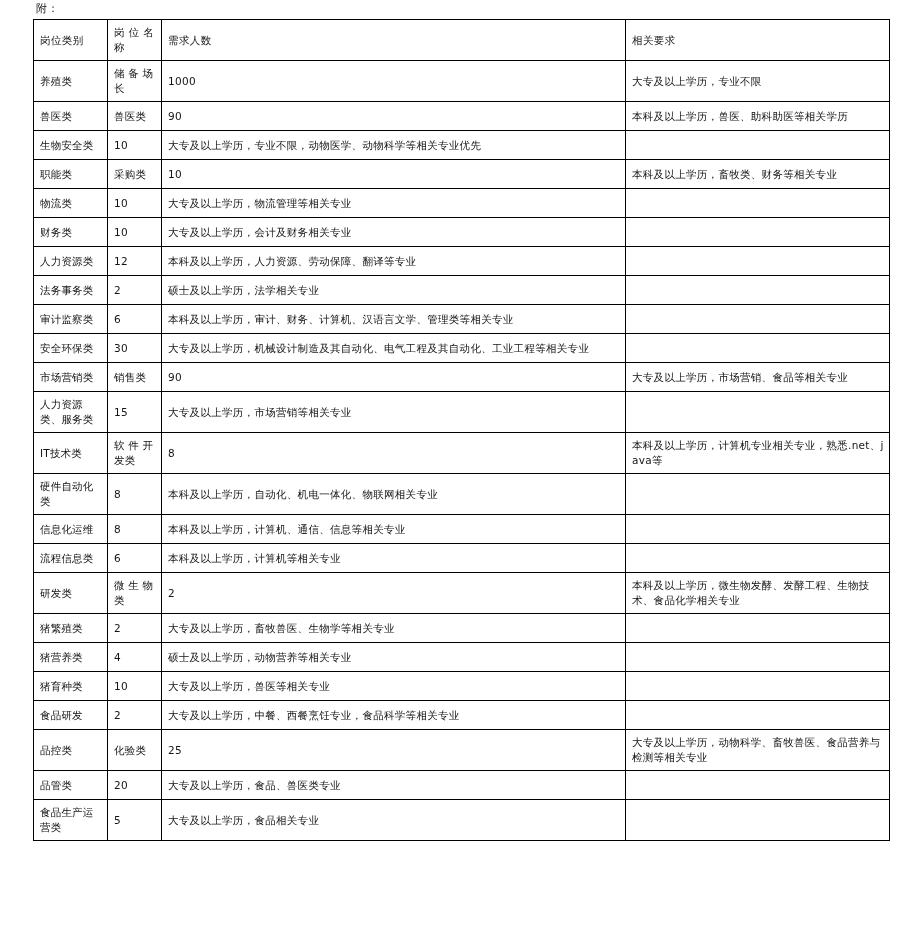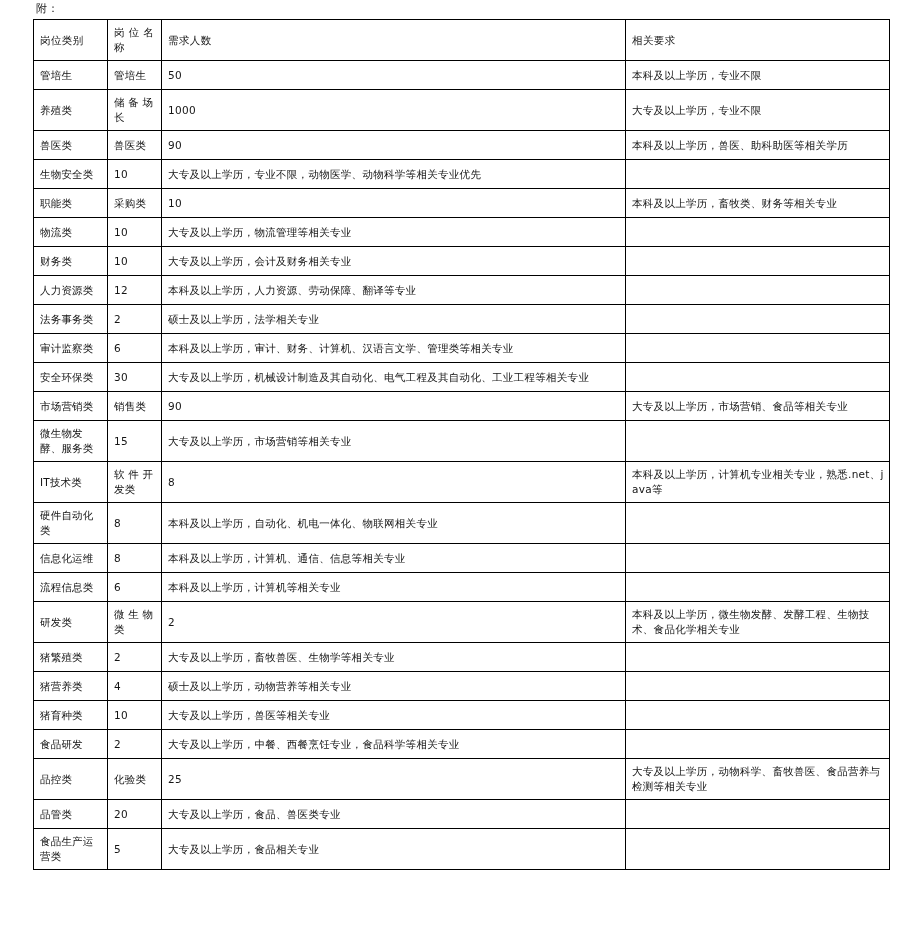--- a/index.html
+++ b/index.html
@@ -86,26 +86,20 @@
     <thead>
       <tr>
         <th class="cat-cell">岗位类别</th>
         <th class="post-cell">岗 位 名 称</th>
         <th class="demand-cell">需求人数</th>
         <th class="req-cell">相关要求</th>
       </tr>
     </thead>
     <tbody>
 
-    <tr>
-          <td class="cat-cell">管培生</td>
-          <td class="post-cell">管培生</td>
-          <td class="demand-cell">50</td>
-          <td class="req-cell">本科及以上学历，专业不限</td>
-        </tr>
         <tr>
           <td class="cat-cell">养殖类</td>
           <td class="post-cell">储 备 场 长</td>
           <td class="demand-cell">1000</td>
           <td class="req-cell">大专及以上学历，专业不限</td>
         </tr>
         <tr>
           <td class="cat-cell">兽医类</td>
           <td class="post-cell">兽医类</td>
           <td class="demand-cell">90</td>
@@ -159,21 +153,21 @@
           <td class="demand-cell">大专及以上学历，机械设计制造及其自动化、电气工程及其自动化、工业工程等相关专业</td>
           <td class="req-cell"></td>
         </tr>
         <tr>
           <td class="cat-cell">市场营销类</td>
           <td class="post-cell">销售类</td>
           <td class="demand-cell">90</td>
           <td class="req-cell">大专及以上学历，市场营销、食品等相关专业</td>
         </tr>
         <tr>
-          <td class="cat-cell">微生物发酵、服务类</td>
+          <td class="cat-cell">人力资源类、服务类</td>
           <td class="post-cell">15</td>
           <td class="demand-cell">大专及以上学历，市场营销等相关专业</td>
           <td class="req-cell"></td>
         </tr>
         <tr>
           <td class="cat-cell">IT技术类</td>
           <td class="post-cell">软 件 开 发类</td>
           <td class="demand-cell">8</td>
           <td class="req-cell">本科及以上学历，计算机专业相关专业，熟悉.net、java等</td>
         </tr>

